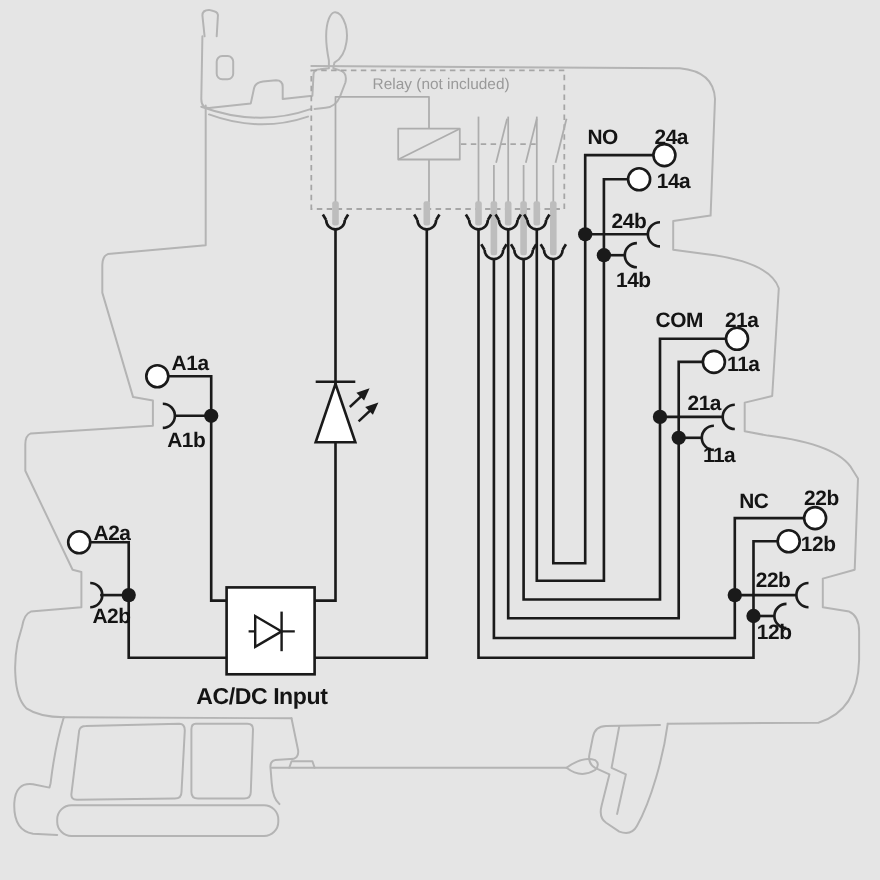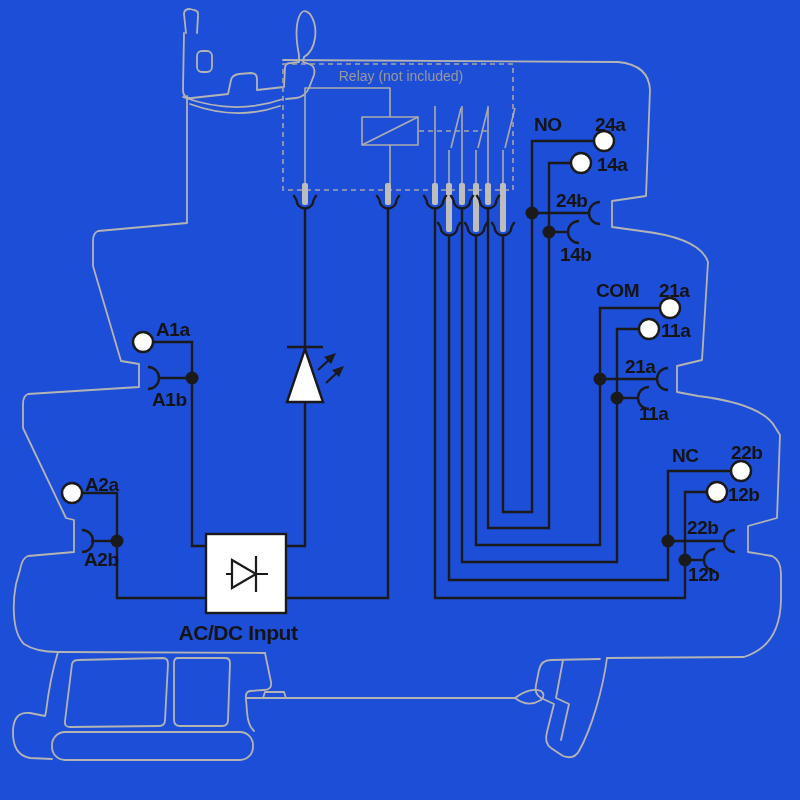--- a/index.html
+++ b/index.html
@@ -1,16 +1,16 @@
 <!DOCTYPE html>
 <html><head>
 <meta charset="utf-8">
 <style>
   html,body{margin:0;padding:0;background:#fff;}
-  #stage{position:relative;width:800px;height:800px;background:#1d4ed8;overflow:hidden;}
+  #stage{position:relative;width:800px;height:800px;background:#e5e5e5;overflow:hidden;}
   svg{display:block;}
   .wire{stroke:#1a1a1a;stroke-width:2.4;fill:none;}
   .wire-thin{stroke:#1a1a1a;stroke-width:2.2;fill:none;}
   .dot{fill:#1a1a1a;stroke:none;}
   .term{stroke:#1a1a1a;stroke-width:2.4;fill:#ffffff;}
   .arc{stroke:#1a1a1a;stroke-width:2.4;fill:none;}
   .housing{stroke:#b4b4b4;stroke-width:1.8;fill:none;stroke-linejoin:round;stroke-linecap:round;}
   .gpart{stroke:#adadad;stroke-width:1.6;fill:none;stroke-linejoin:round;}
   .gdash{stroke:#a6a6a6;stroke-width:1.6;fill:none;stroke-dasharray:5 4;}
   .pin{fill:#bdbdbd;stroke:none;}

